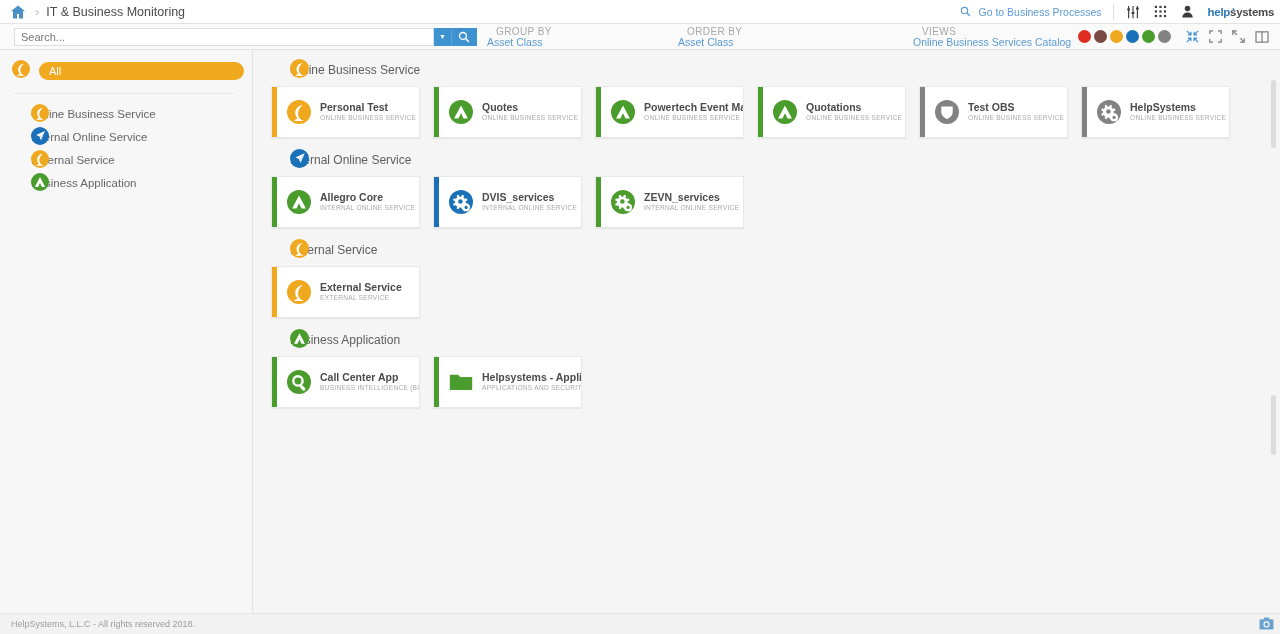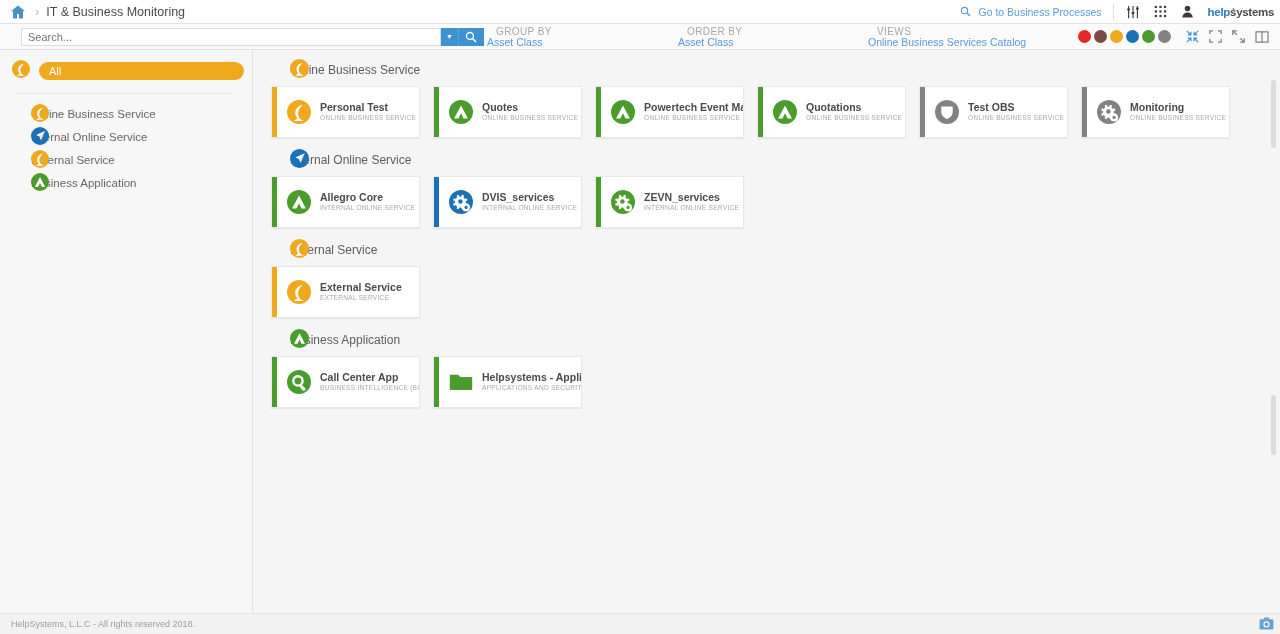--- a/index.html
+++ b/index.html
@@ -29,41 +29,41 @@
   .logo{ display:flex; align-items:flex-end; padding-left:2px; position:relative; }
   .logo-help{ font-size:11.5px; font-weight:bold; color:#2e7ab8; letter-spacing:-.3px; }
   .logo-sys{ font-size:11.5px; font-weight:bold; color:#4a4a4a; letter-spacing:-.3px; }
   .logo-mark{ position:absolute; top:-1px; left:25px; font-size:8px; color:#2e7ab8; font-weight:bold;}
 
   
   .toolbar{
     height:26px; background:#fafafa; border-bottom:1px solid #e0e0e0;
     display:flex; align-items:center; position:relative;
   }
-  .search-wrap{ display:flex; align-items:center; padding-left:21px; }
+  .search-wrap{ display:flex; align-items:center; padding-left:14px; }
   .search-input{
     width:420px; height:18px; border:1px solid #dcdcdc; background:#fff;
     font-size:11px; color:#9a9a9a; padding:0 6px; outline:none;
     font-family:"Liberation Sans", sans-serif;
   }
   .search-caret{
     width:17px; height:18px; background:#3e92cf; border:1px solid #3e92cf;
     display:flex; align-items:center; justify-content:center; color:#fff; font-size:7px;
   }
   .search-btn{
     width:26px; height:18px; background:#3e92cf; border:1px solid #3e92cf; border-left:1px solid #5aa4d8;
     display:flex; align-items:center; justify-content:center; cursor:pointer;
   }
 
   .meta{ position:absolute; top:3px; }
   .meta-label{ font-size:10px; color:#a8a8a8; letter-spacing:.4px; line-height:10px;margin-left:9px; }
   .meta-value{ font-size:10.5px; color:#5b9bd5; line-height:11px; }
   .meta-groupby{ left:487px; }
   .meta-orderby{ left:678px; }
-  .meta-views{ left:868px; }
+  .meta-views{ left:913px; }
 
   .toolbar-right{ margin-left:auto; display:flex; align-items:center; padding-right:6px; gap:0; }
   .dots{ display:flex; align-items:center; gap:3px; padding-right:10px; }
   .dot{ width:13px; height:13px; border-radius:50%; }
   .tb-icon{ padding:0 5px; display:flex; align-items:center; }
 
   
   .body-wrap{ display:flex; height:calc(634px - 50px - 21px); }
 
   
@@ -368,21 +368,21 @@
             <div class="card">
               <div class="accent" style="background:#828282"></div>
               <div class="card-ico"><svg width="24" height="24" viewBox="0 0 16 16">
                   <circle cx="8" cy="8" r="8" fill="#828282"></circle>
               <path d="M6.4 3.2 7 4.5a3 3 0 0 1 1.1 0l.6-1.3 1.3.5-.3 1.4a3 3 0 0 1 .8.8l1.4-.3.5 1.3-1.3.6a3 3 0 0 1 0 1.1l1.3.6-.5 1.3-1.4-.3a3 3 0 0 1-.8.8l.3 1.4-1.3.5-.6-1.3a3 3 0 0 1-1.1 0l-.6 1.3-1.3-.5.3-1.4a3 3 0 0 1-.8-.8l-1.4.3-.5-1.3 1.3-.6a3 3 0 0 1 0-1.1l-1.3-.6.5-1.3 1.4.3a3 3 0 0 1 .8-.8l-.3-1.4z" fill="#fff"></path>
               <circle cx="7.6" cy="7.6" r="1.5" fill="#828282"></circle>
               <circle cx="11.4" cy="11.6" r="2.6" fill="#fff"></circle>
                   <circle cx="11.4" cy="11.6" r="1.1" fill="#828282"></circle>
                 </svg></div>
               <div class="card-txt">
-                <div class="card-title">Monitoring</div>
+                <div class="card-title">HelpSystems</div>
                 <div class="card-sub">ONLINE BUSINESS SERVICE</div>
               </div>
             </div>
           </div>
         </div>
         <div class="group">
           <div class="group-head" style="position: relative;">
             <span style="position:absolute"><svg width="19" height="19" viewBox="0 0 16 16">
                 <circle cx="8" cy="8" r="8" fill="#1a71b8"></circle>
                 <path d="M12.3 3.6 4.6 7.2l3 1.3 1.3 3z" fill="#fff"></path>

